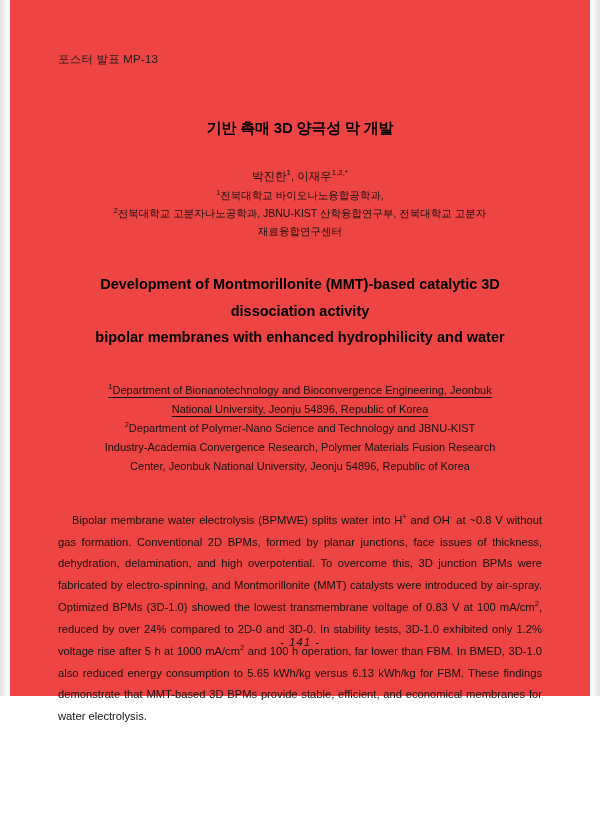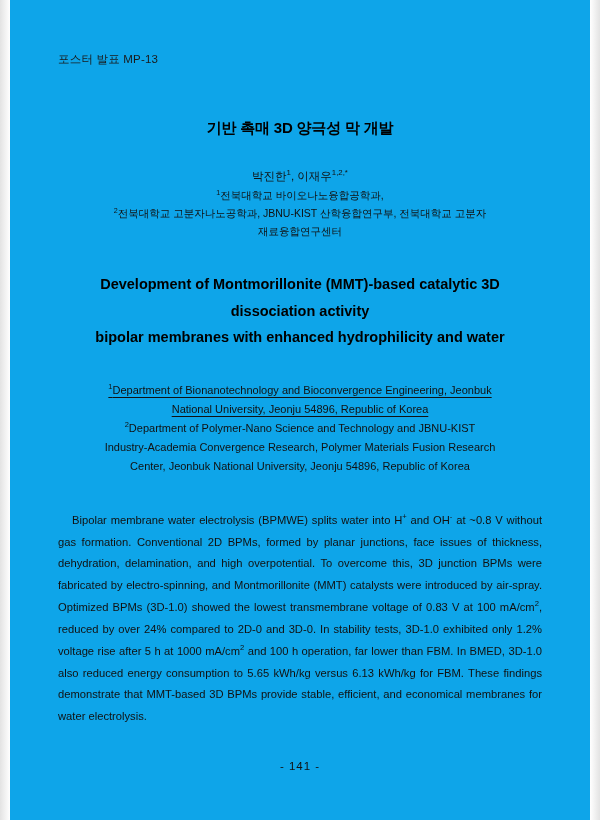--- a/index.html
+++ b/index.html
@@ -10,24 +10,24 @@
     width: 600px;
     height: 820px;
     background: #ffffff;
     font-family: "Liberation Sans", sans-serif;
     color: #111111;
     overflow: hidden;
   }
   .page {
     position: relative;
     width: 600px;
-    height: 820px;
+    height: 696px;
     box-sizing: border-box;
     padding: 52px 58px 40px 58px;
-    background: #0ea5e9;
+    background: #ef4444;
   }
   .header-line {
     font-size: 11.5px;
     letter-spacing: 0.2px;
     color: #1a1a1a;
     margin: 0 0 48px 0;
   }
   .title-ko {
     text-align: center;
     font-size: 15px;
@@ -97,20 +97,21 @@
   }
   .page-number {
     position: absolute;
     left: 0;
     right: 0;
     bottom: 48px;
     text-align: center;
     font-size: 11.5px;
     letter-spacing: 1px;
     color: #111;
+    font-style: italic;
   }
   .edge {
     position: absolute;
     top: 0;
     bottom: 0;
     width: 10px;
     background: linear-gradient(90deg, #e9e9e9, #ffffff);
   }
   .edge.left { left: 0; background: linear-gradient(90deg, #e3e3e3, #ffffff); }
   .edge.right { right: 0; background: linear-gradient(270deg, #e3e3e3, #ffffff); }

